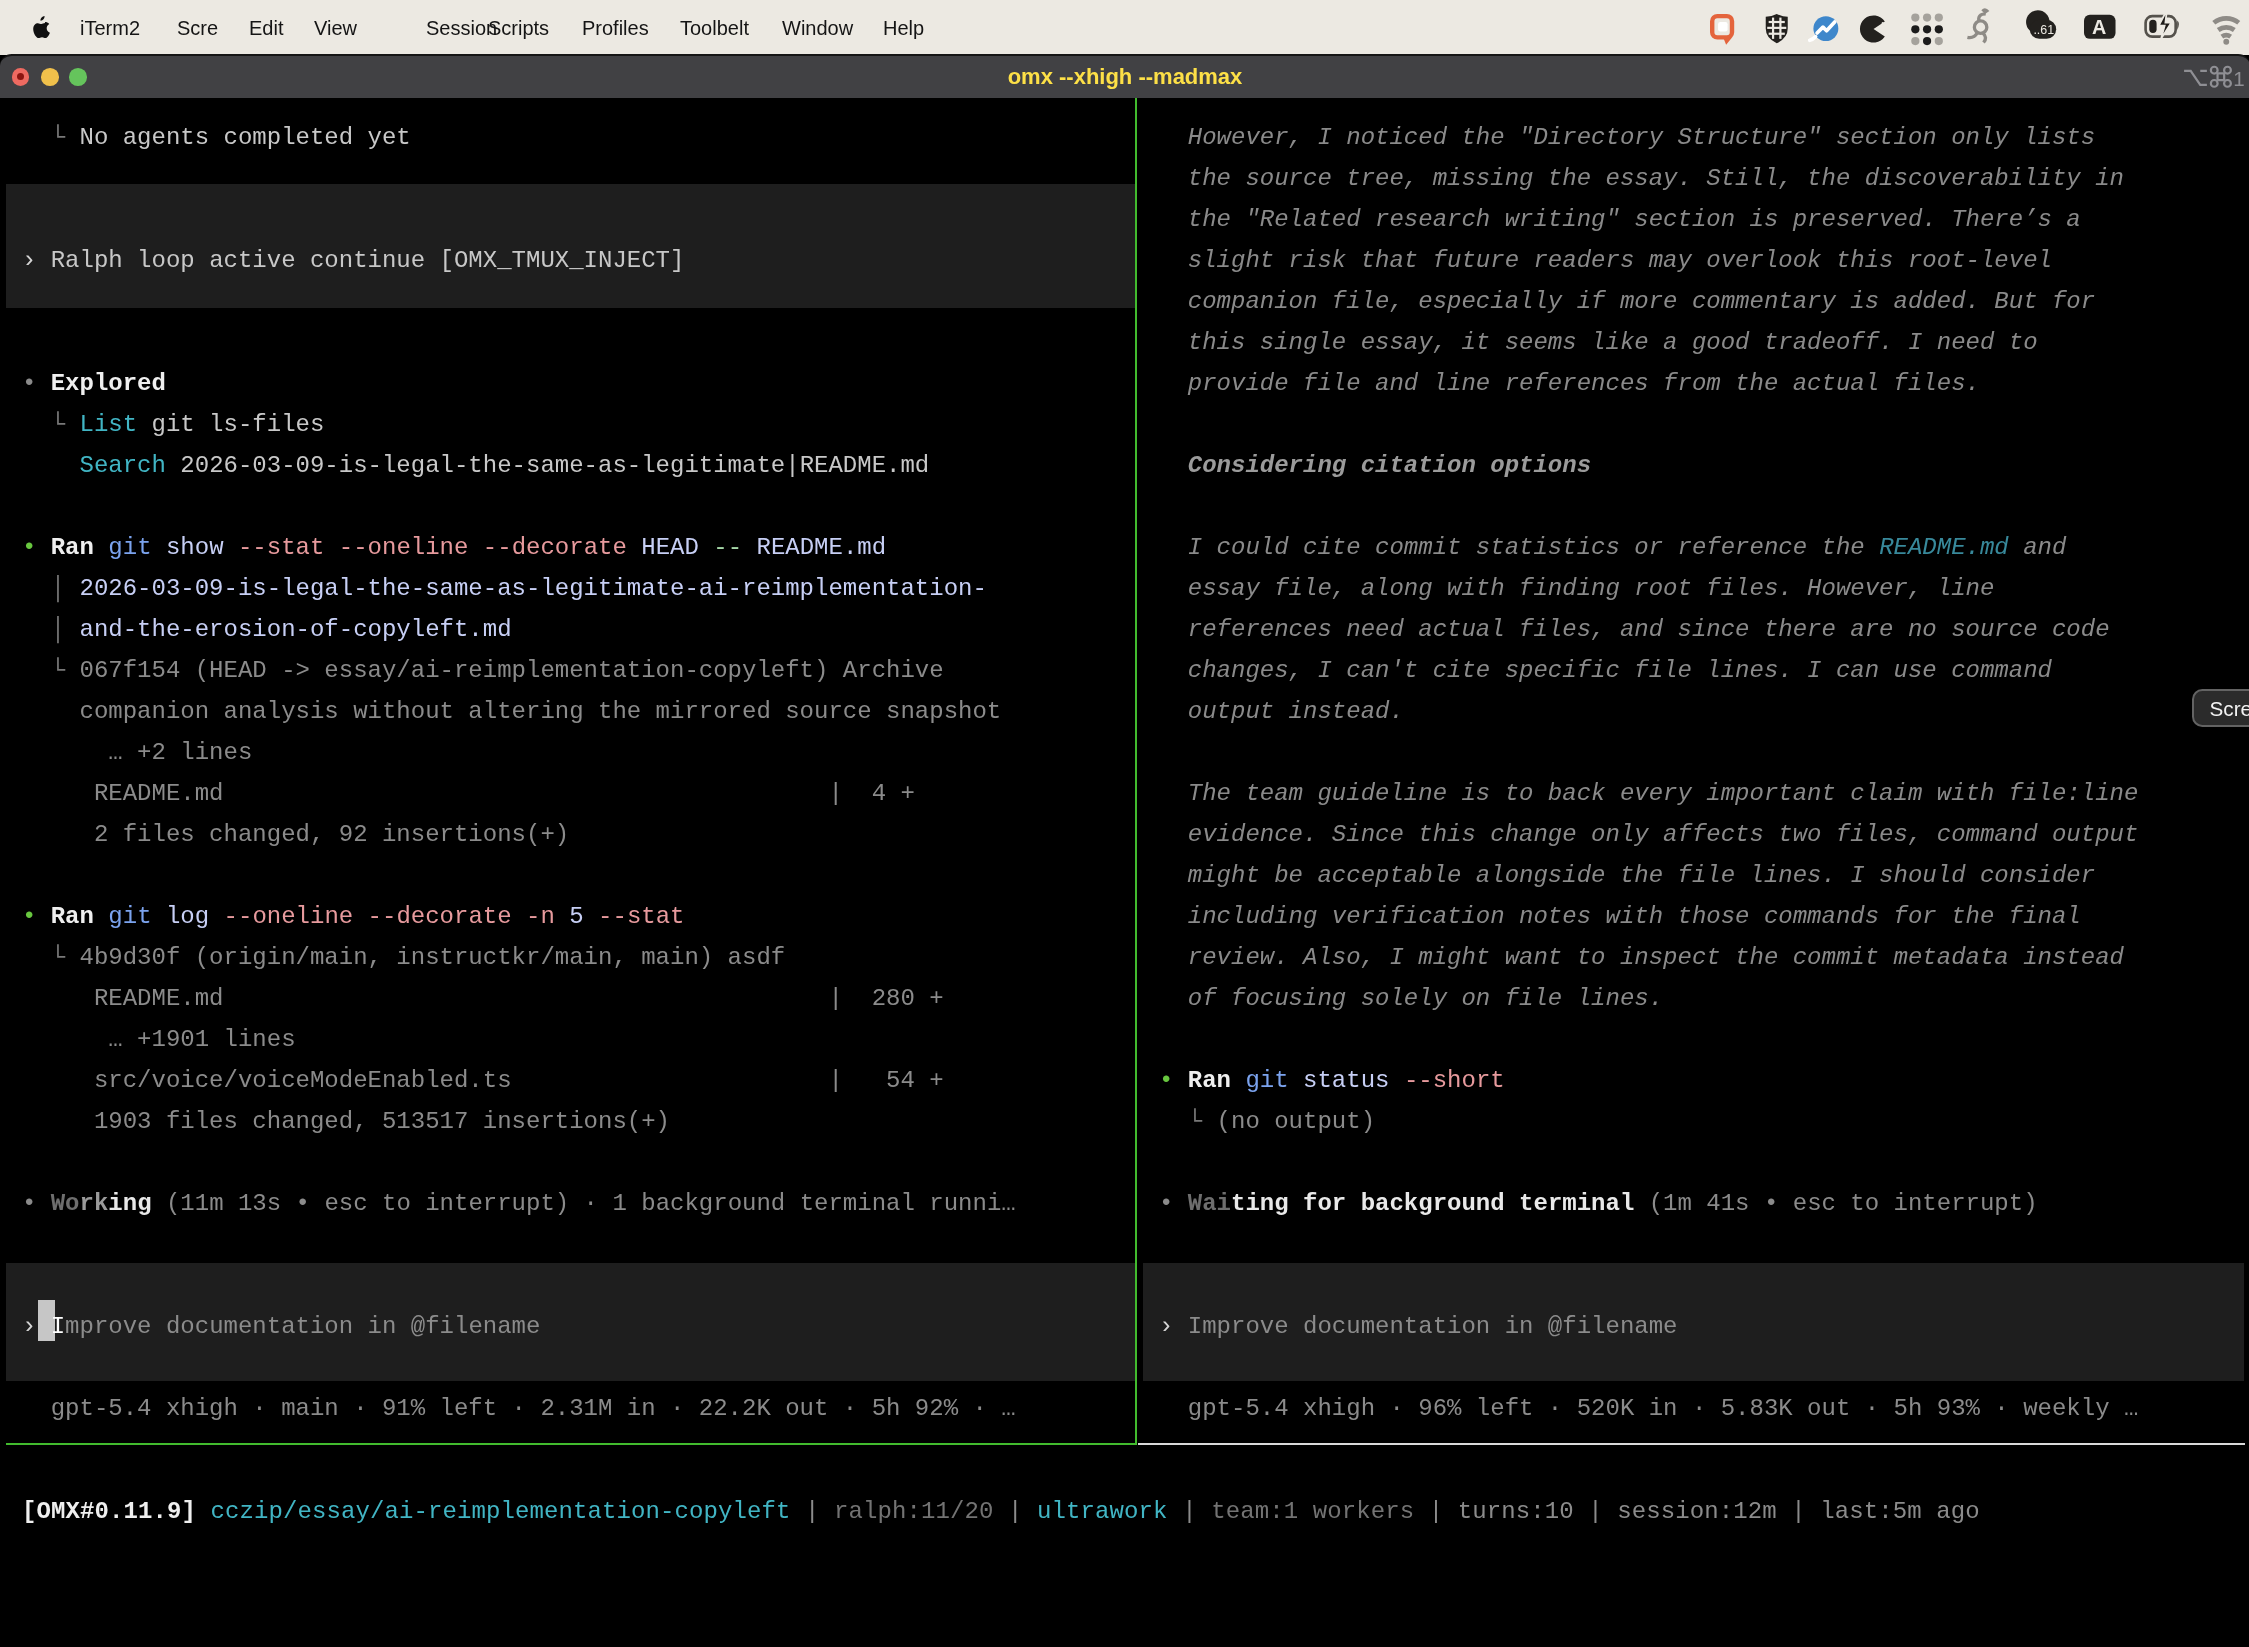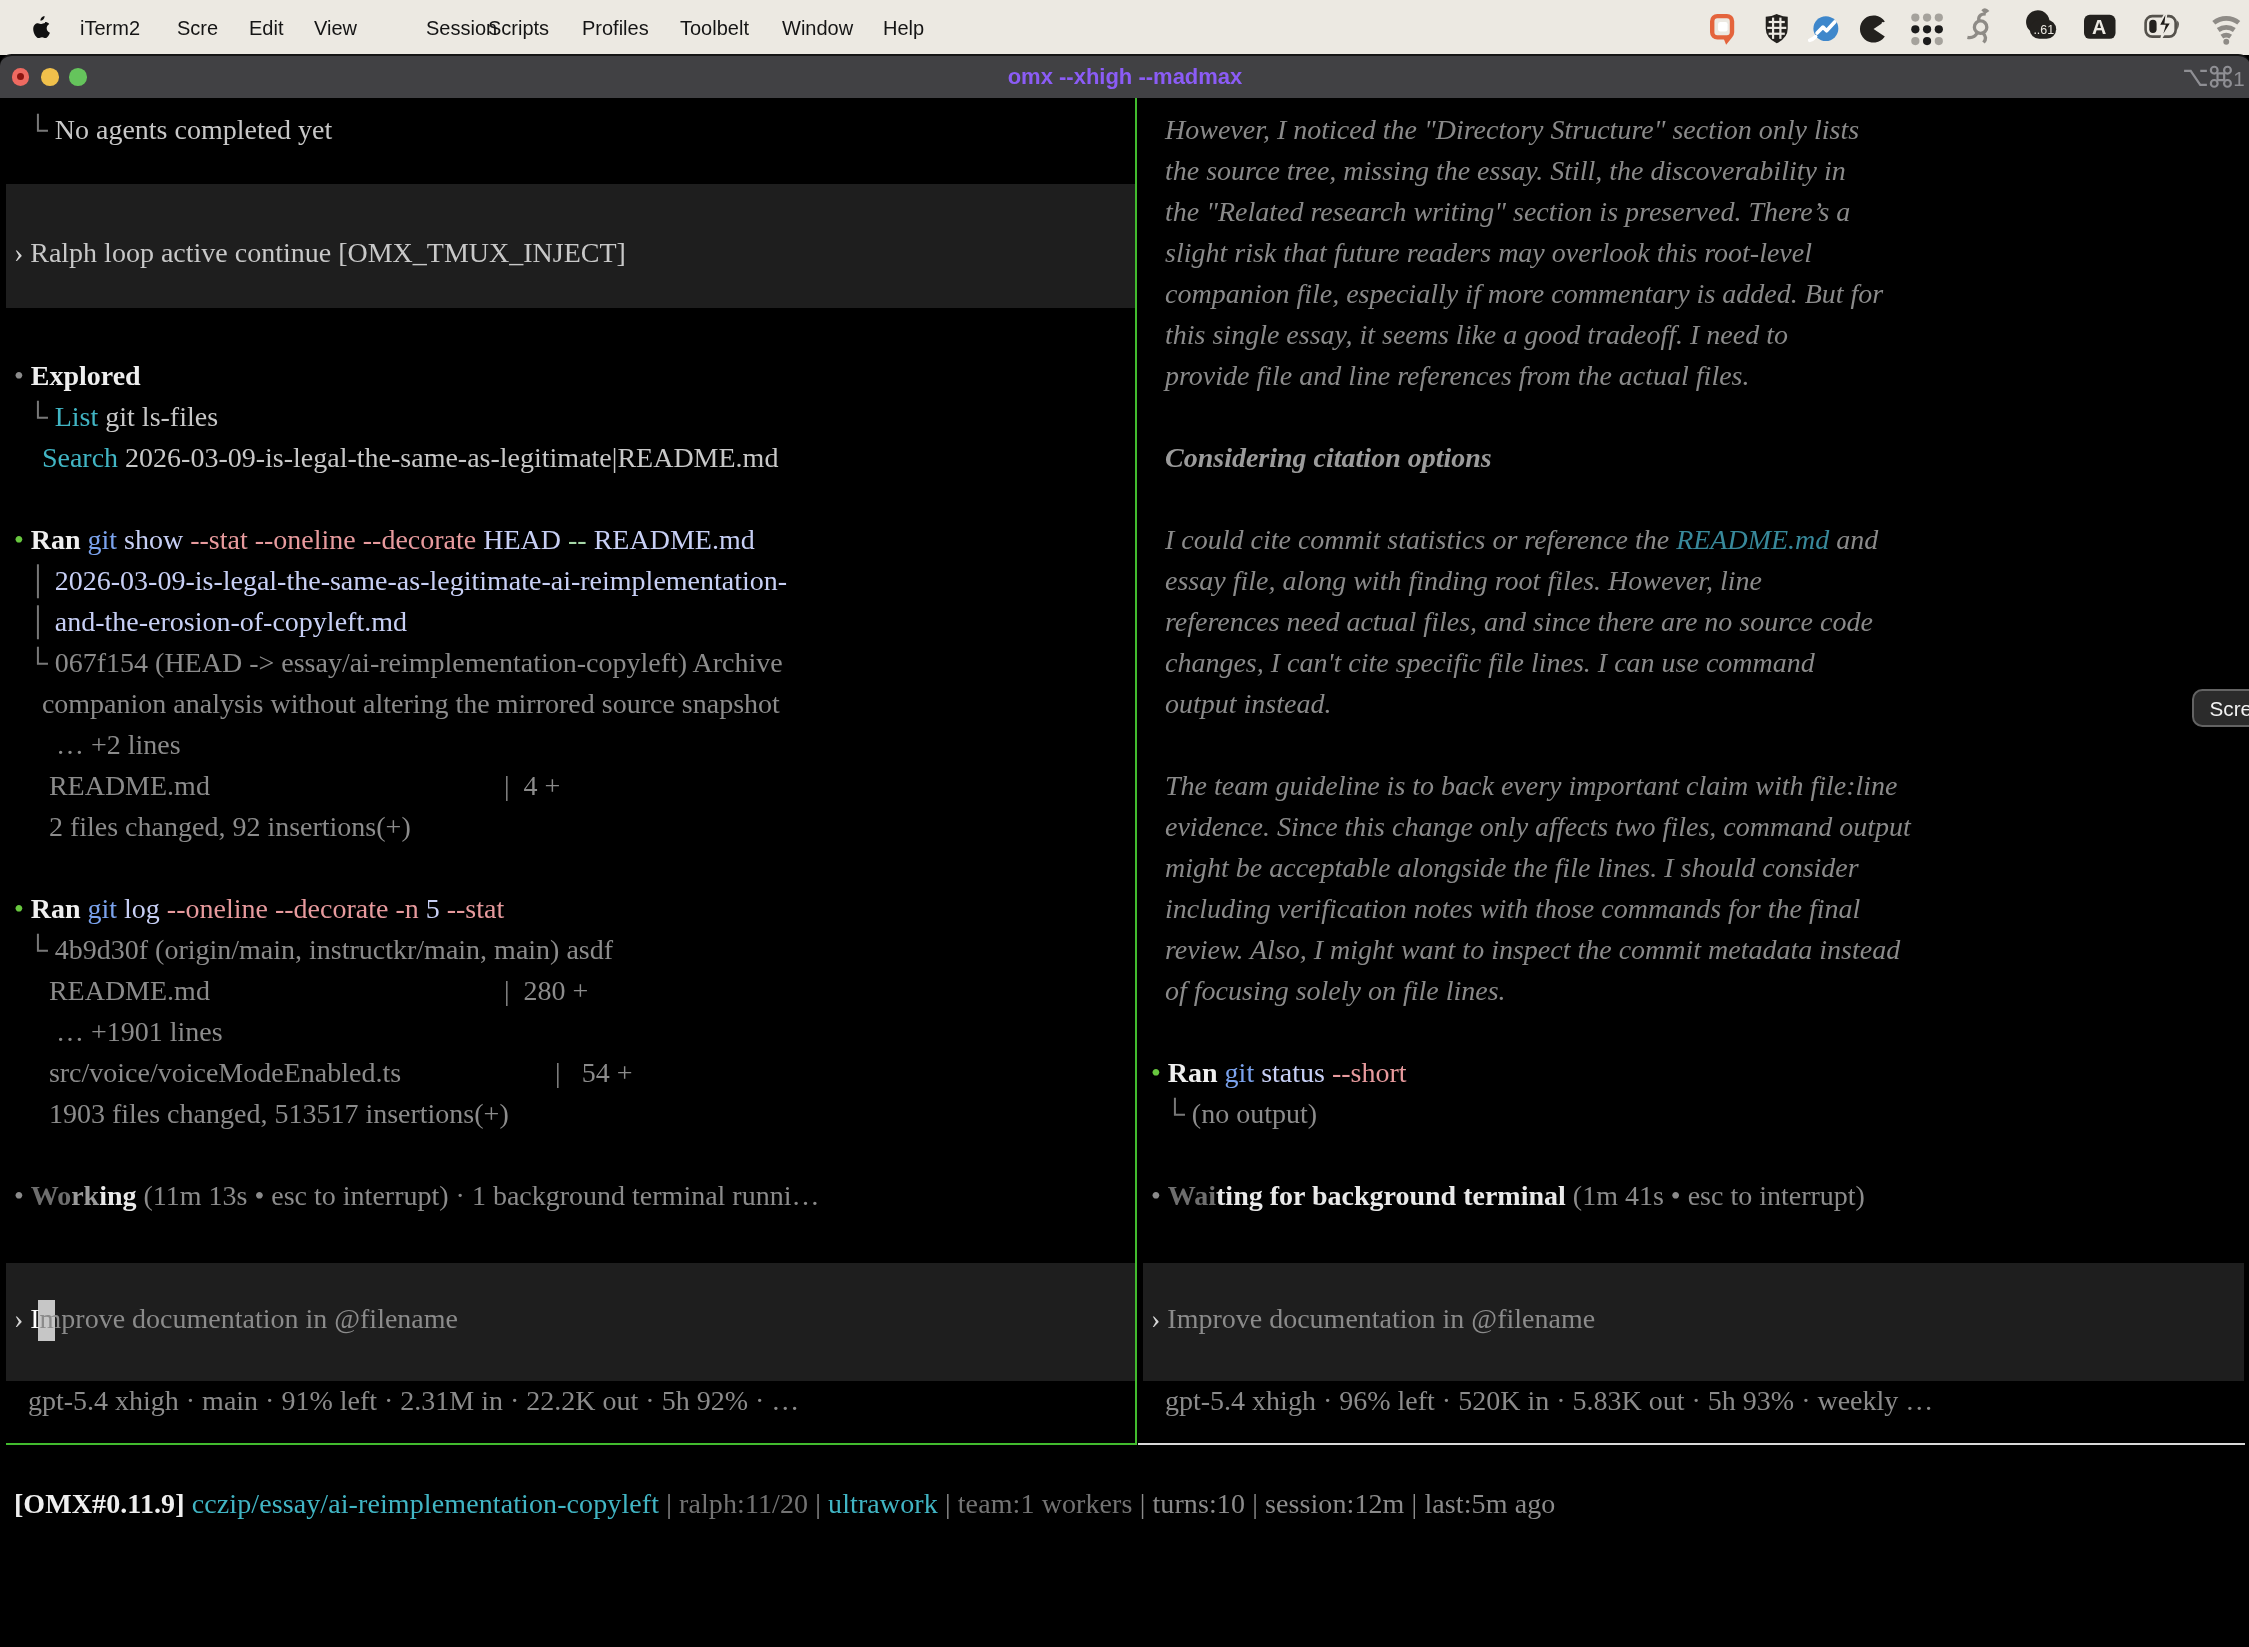--- a/index.html
+++ b/index.html
@@ -1,22 +1,22 @@
 <!DOCTYPE html>
 <html style="font-size:11.8px"><head><meta charset="utf-8"><style>
 *{margin:0;padding:0;box-sizing:border-box}
 html,body{width:2250px;height:1648px;background:#000;overflow:hidden}
 body{position:relative;font-family:"Liberation Mono",monospace}
 #menubar{position:absolute;left:0;top:0;width:2250px;height:55px;background:#ece9e2}
 .mi{position:absolute;top:0;height:55px;line-height:56px;font-family:"Liberation Sans",sans-serif;font-size:20px;color:#151515}
 #titlebar{position:absolute;left:0;top:54px;width:2250px;height:44px;background:#414144;border-top:2.2px solid #151515;border-radius:11.8px 11.8px 0 0}
 .tl{position:absolute;top:68px;width:17.7px;height:17.7px;border-radius:50%}
-#wtitle{position:absolute;top:54px;left:0;width:2250px;height:44px;text-align:center;line-height:46px;font-family:"Liberation Sans",sans-serif;font-weight:bold;font-size:22px;color:#8b5cf6}
+#wtitle{position:absolute;top:54px;left:0;width:2250px;height:44px;text-align:center;line-height:46px;font-family:"Liberation Sans",sans-serif;font-weight:bold;font-size:22px;color:#fde047}
 #term{position:absolute;left:0;top:98px;width:2250px;height:1549px;background:#000}
-pre{font-family:Liberation Serif, serif;font-size:28px;line-height:41px;white-space:pre;margin:8px;color:#c8c8c8}
+pre{font-family:Liberation Mono, monospace;font-size:24px;line-height:41px;white-space:pre;margin:16px;color:#c8c8c8}
 #lp{position:absolute;left:5.9px;top:3px}
 #rp{position:absolute;left:1143px;top:3px}
 .w{color:#c8c8c8}.g{color:#8b8b8b}.g2{color:#8b8b8b}.dim{color:#787878}.pr{color:#d5d5d5}
 .b{color:#efefef;font-weight:bold}
 .cy{color:#41b5c4}.bl{color:#7ba3ee}.lv{color:#c7cff5}.pk{color:#e79a9d}.gn{color:#68c73f}.gn2{color:#737373}.lgn{color:#a6d8a8}
 .it{color:#8a8a8a;font-style:italic}
 .bit{color:#9b9b9b;font-style:italic;font-weight:bold}
 .itc{color:#38899b;font-style:italic}
 .sh1{color:#6e6e6e;font-weight:bold}.sh2{color:#9a9a9a;font-weight:bold}.sh3{color:#e9e9e9;font-weight:bold}
 .cur{color:#ffffff}

